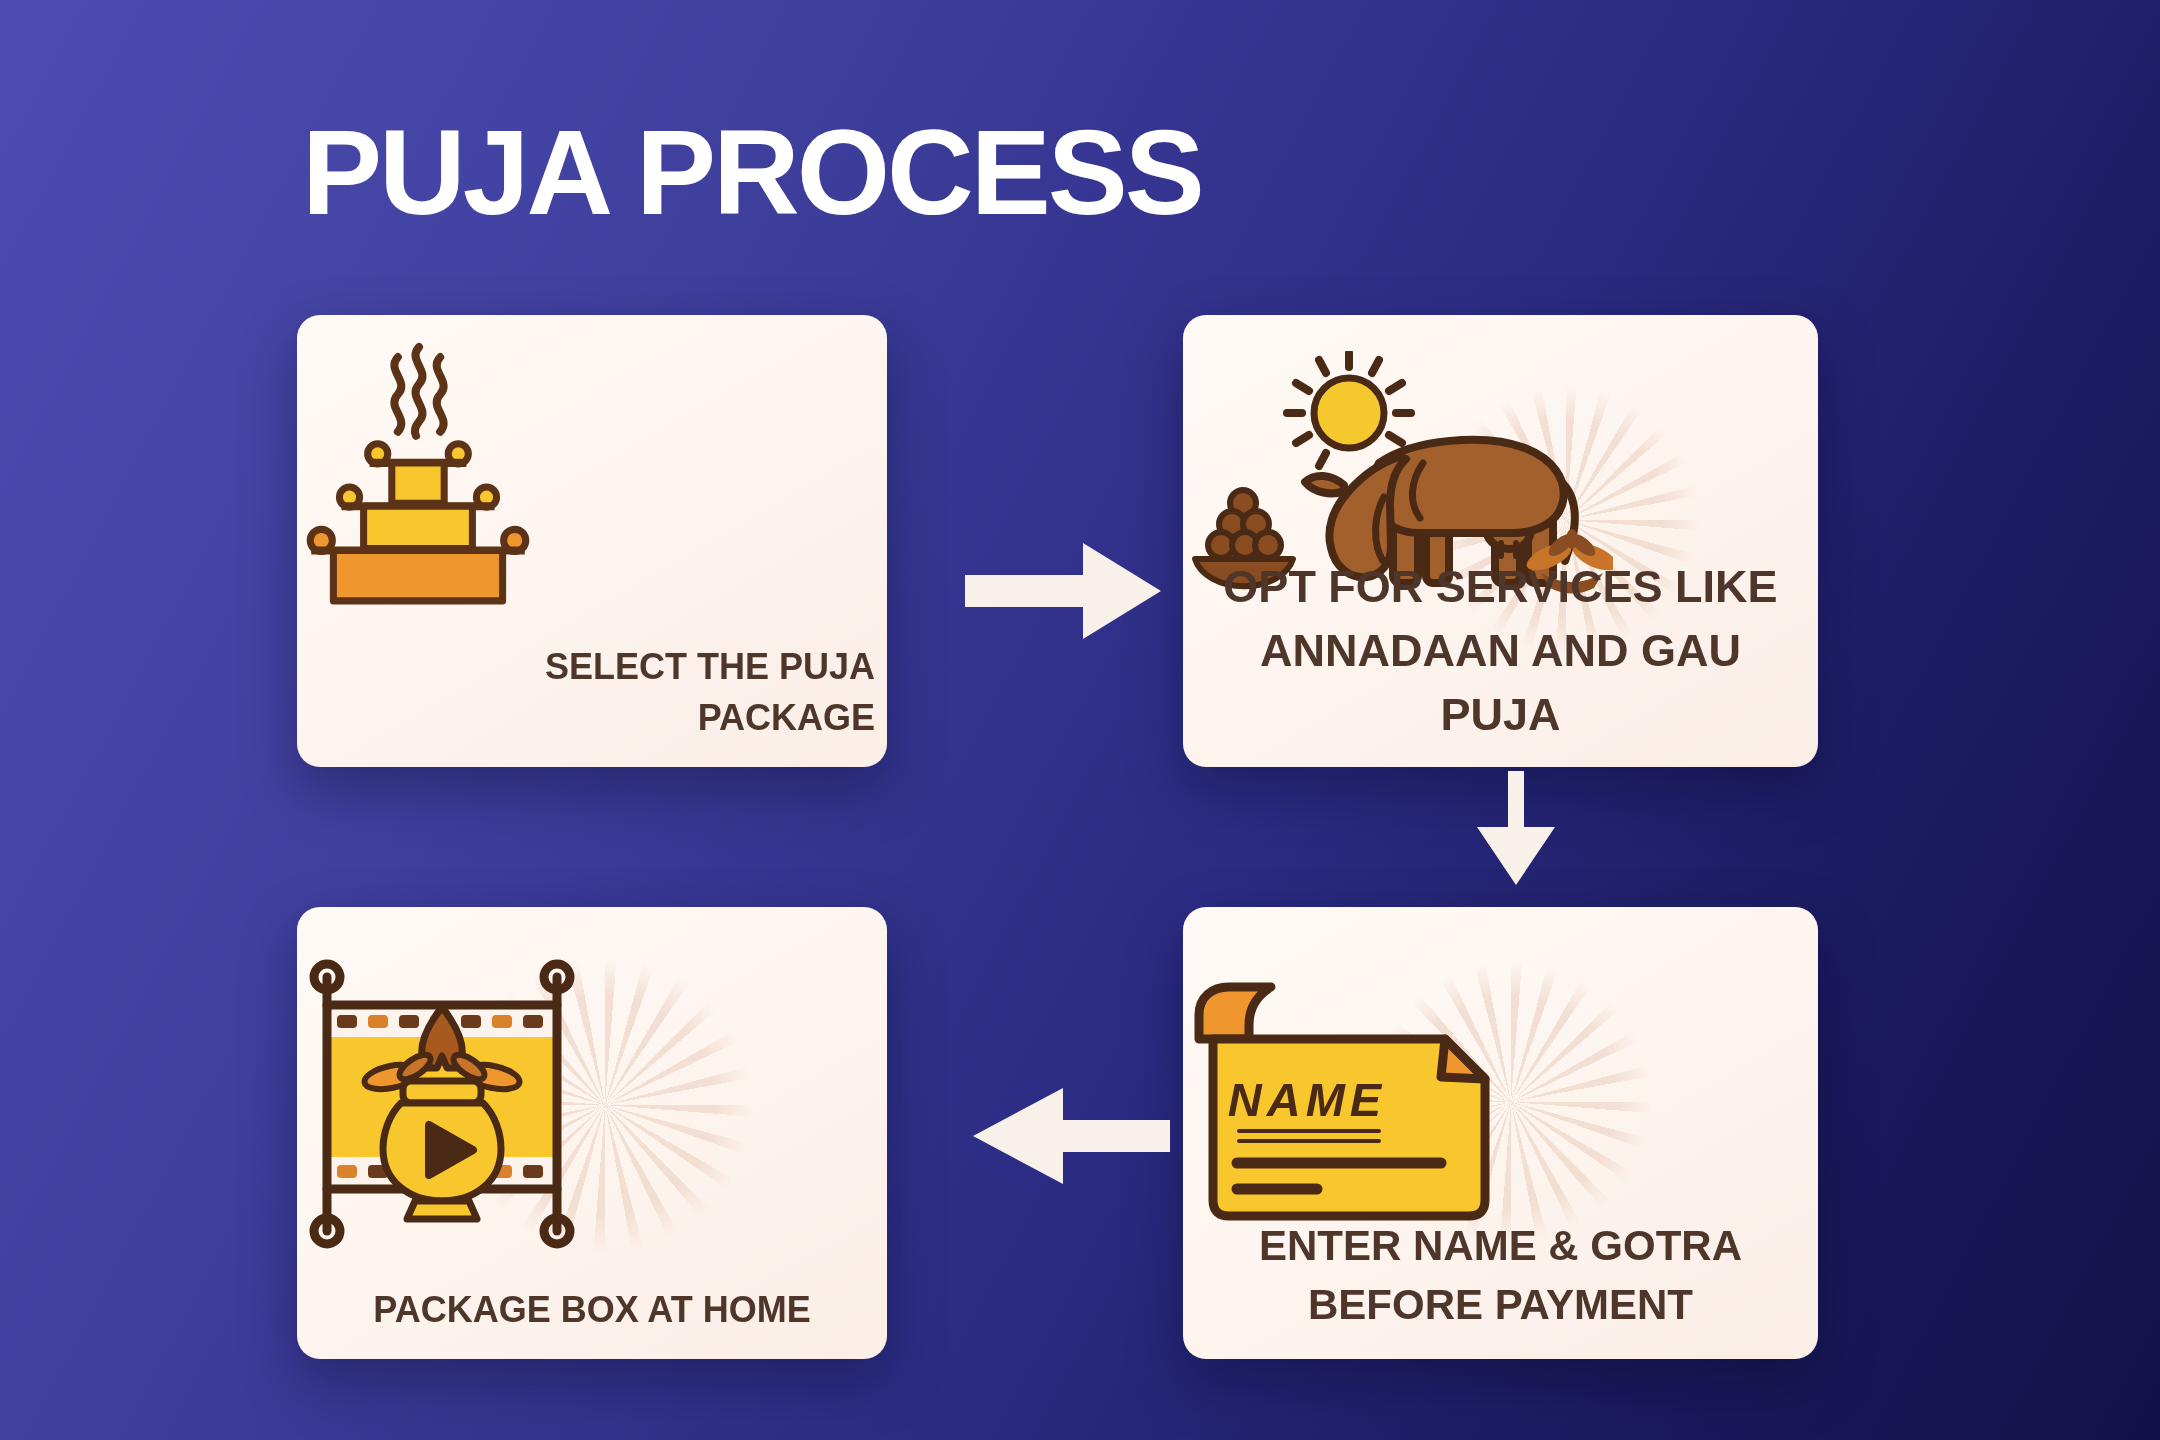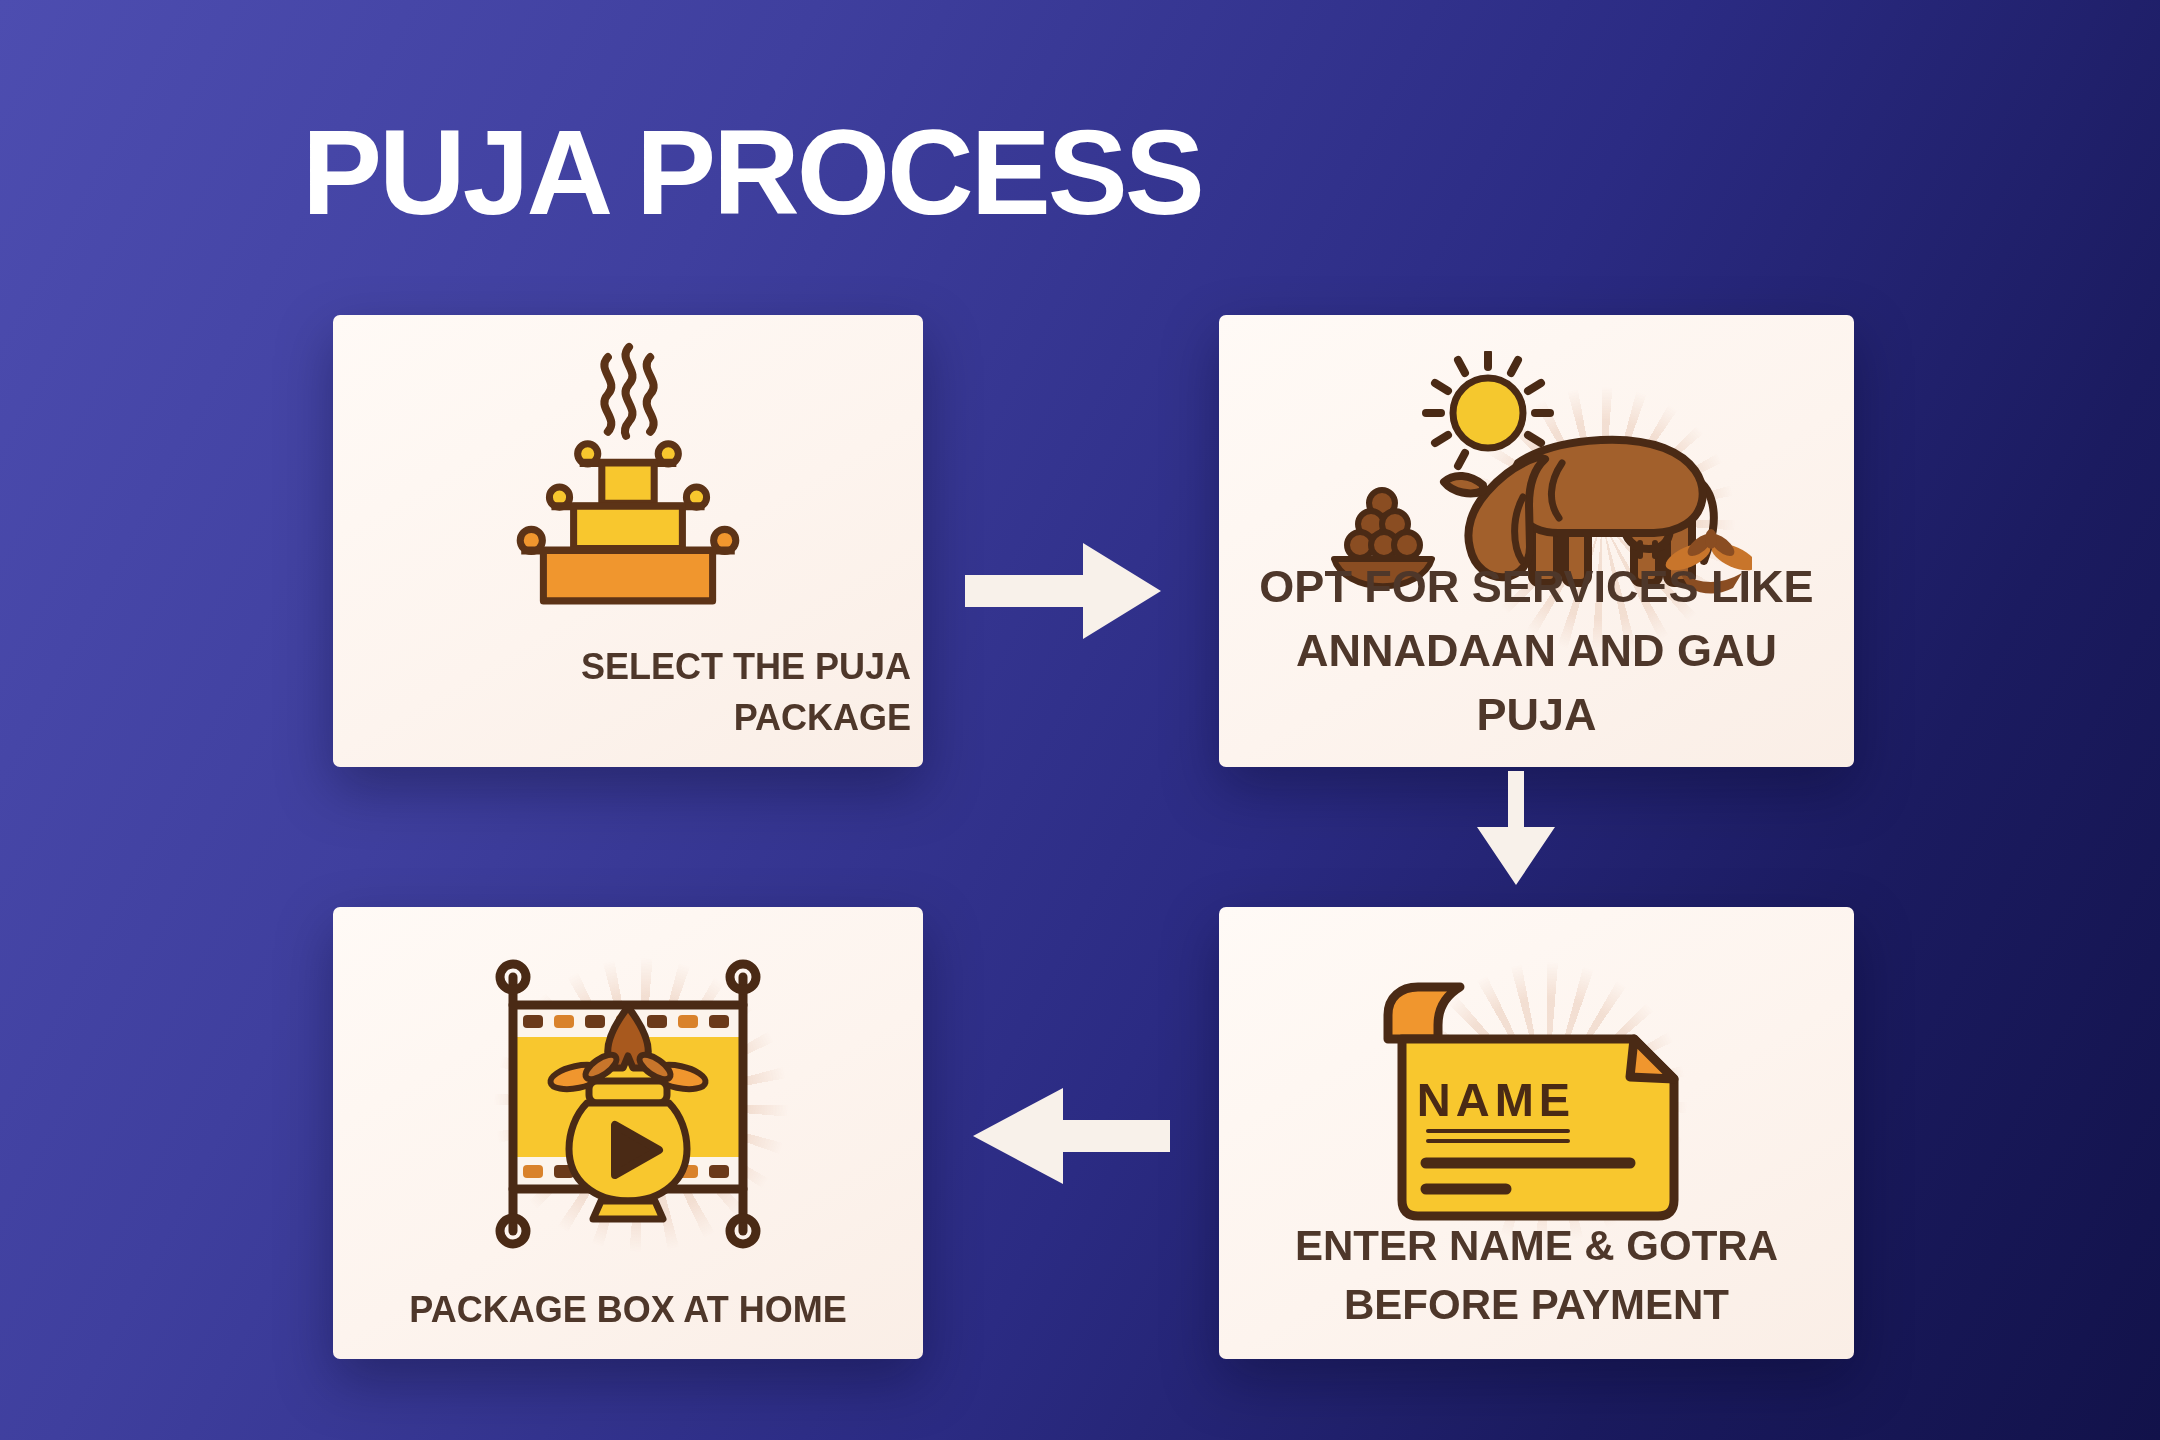--- a/index.html
+++ b/index.html
@@ -6,39 +6,38 @@
   .canvas{
     position:relative;width:2160px;height:1440px;overflow:hidden;
     background:linear-gradient(118deg,#4d4db0 0%,#3f3f9e 28%,#2b2b83 58%,#1b1b60 80%,#12124a 100%);
     font-family:"Liberation Sans",sans-serif;
   }
   .title{
     position:absolute;left:302px;top:112px;
     font-size:120px;font-weight:700;letter-spacing:-3px;color:#ffffff;line-height:1;
   }
   .card{
-    position:absolute;border-radius:7px;
+    position:absolute;border-radius:23px;
     background:linear-gradient(150deg,#fffaf6 0%,#fdf4ee 55%,#faeee6 100%);
     box-shadow:0 22px 55px rgba(5,5,35,.35);
     overflow:hidden;
-    margin-left:36px;
   }
   .card.c1{left:297px;top:315px;width:590px;height:452px;}
   .card.c2{left:1183px;top:315px;width:635px;height:452px;}
   .card.c3{left:1183px;top:907px;width:635px;height:452px;}
   .card.c4{left:297px;top:907px;width:590px;height:452px;}
   .label{
     position:absolute;left:12px;right:12px;bottom:24px;
     text-align:center;font-weight:700;color:#4e372a;line-height:1.42;
   }
   .c1 .label{font-size:36px;text-align:right;}
   .c2 .label{font-size:45px;bottom:20px;}
   .c3 .label{font-size:42px;}
   .c4 .label{font-size:36px;}
-  .iconwrap{position:absolute;left:0;right:0;top:0;display:flex;justify-content:center;}
+  .iconwrap{position:absolute;left:0;right:0;top:0;display:flex;justify-content:flex-start;font-style:italic;}
   .burst{
     position:absolute;border-radius:50%;
     background:repeating-conic-gradient(rgba(242,221,208,.95) 0deg 4.5deg, rgba(242,221,208,0) 4.5deg 15deg);
     -webkit-mask:radial-gradient(circle closest-side,#000 0 52%,transparent 70%);
     mask:radial-gradient(circle closest-side,#000 0 52%,transparent 70%);
   }
   .arrow{position:absolute;}
   svg text{font-family:"Liberation Sans",sans-serif;}
 </style>
 </head>

